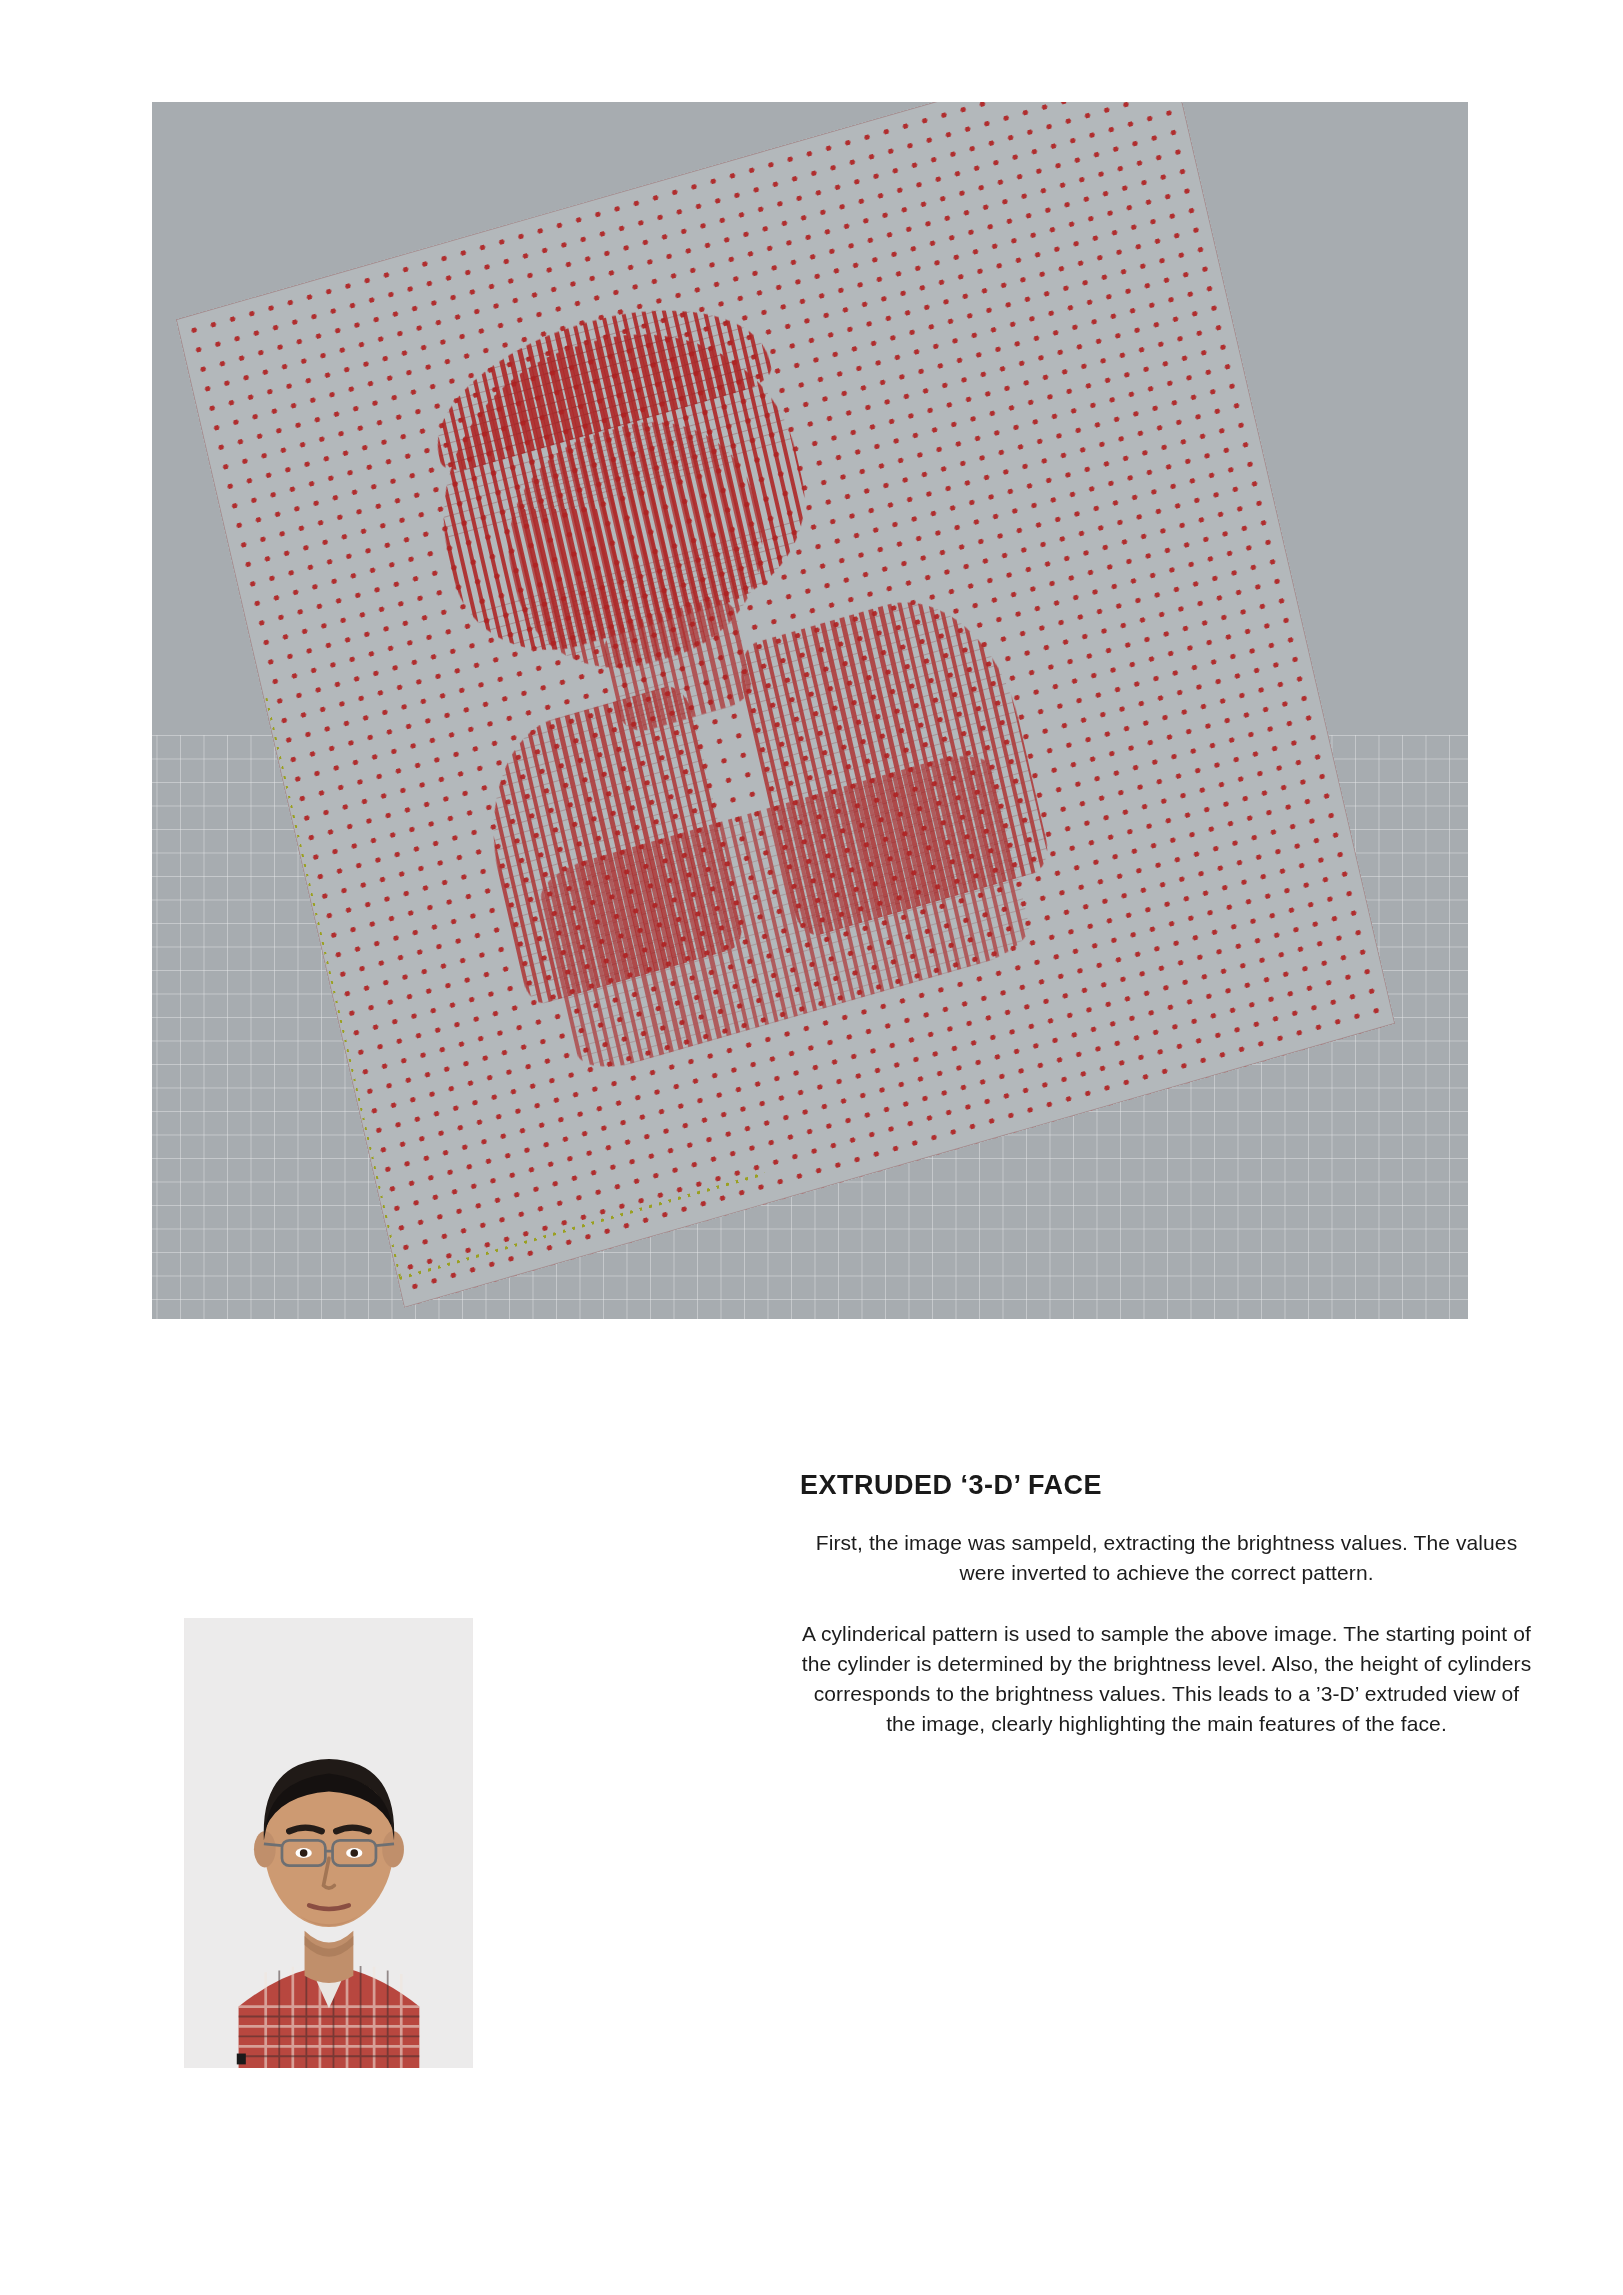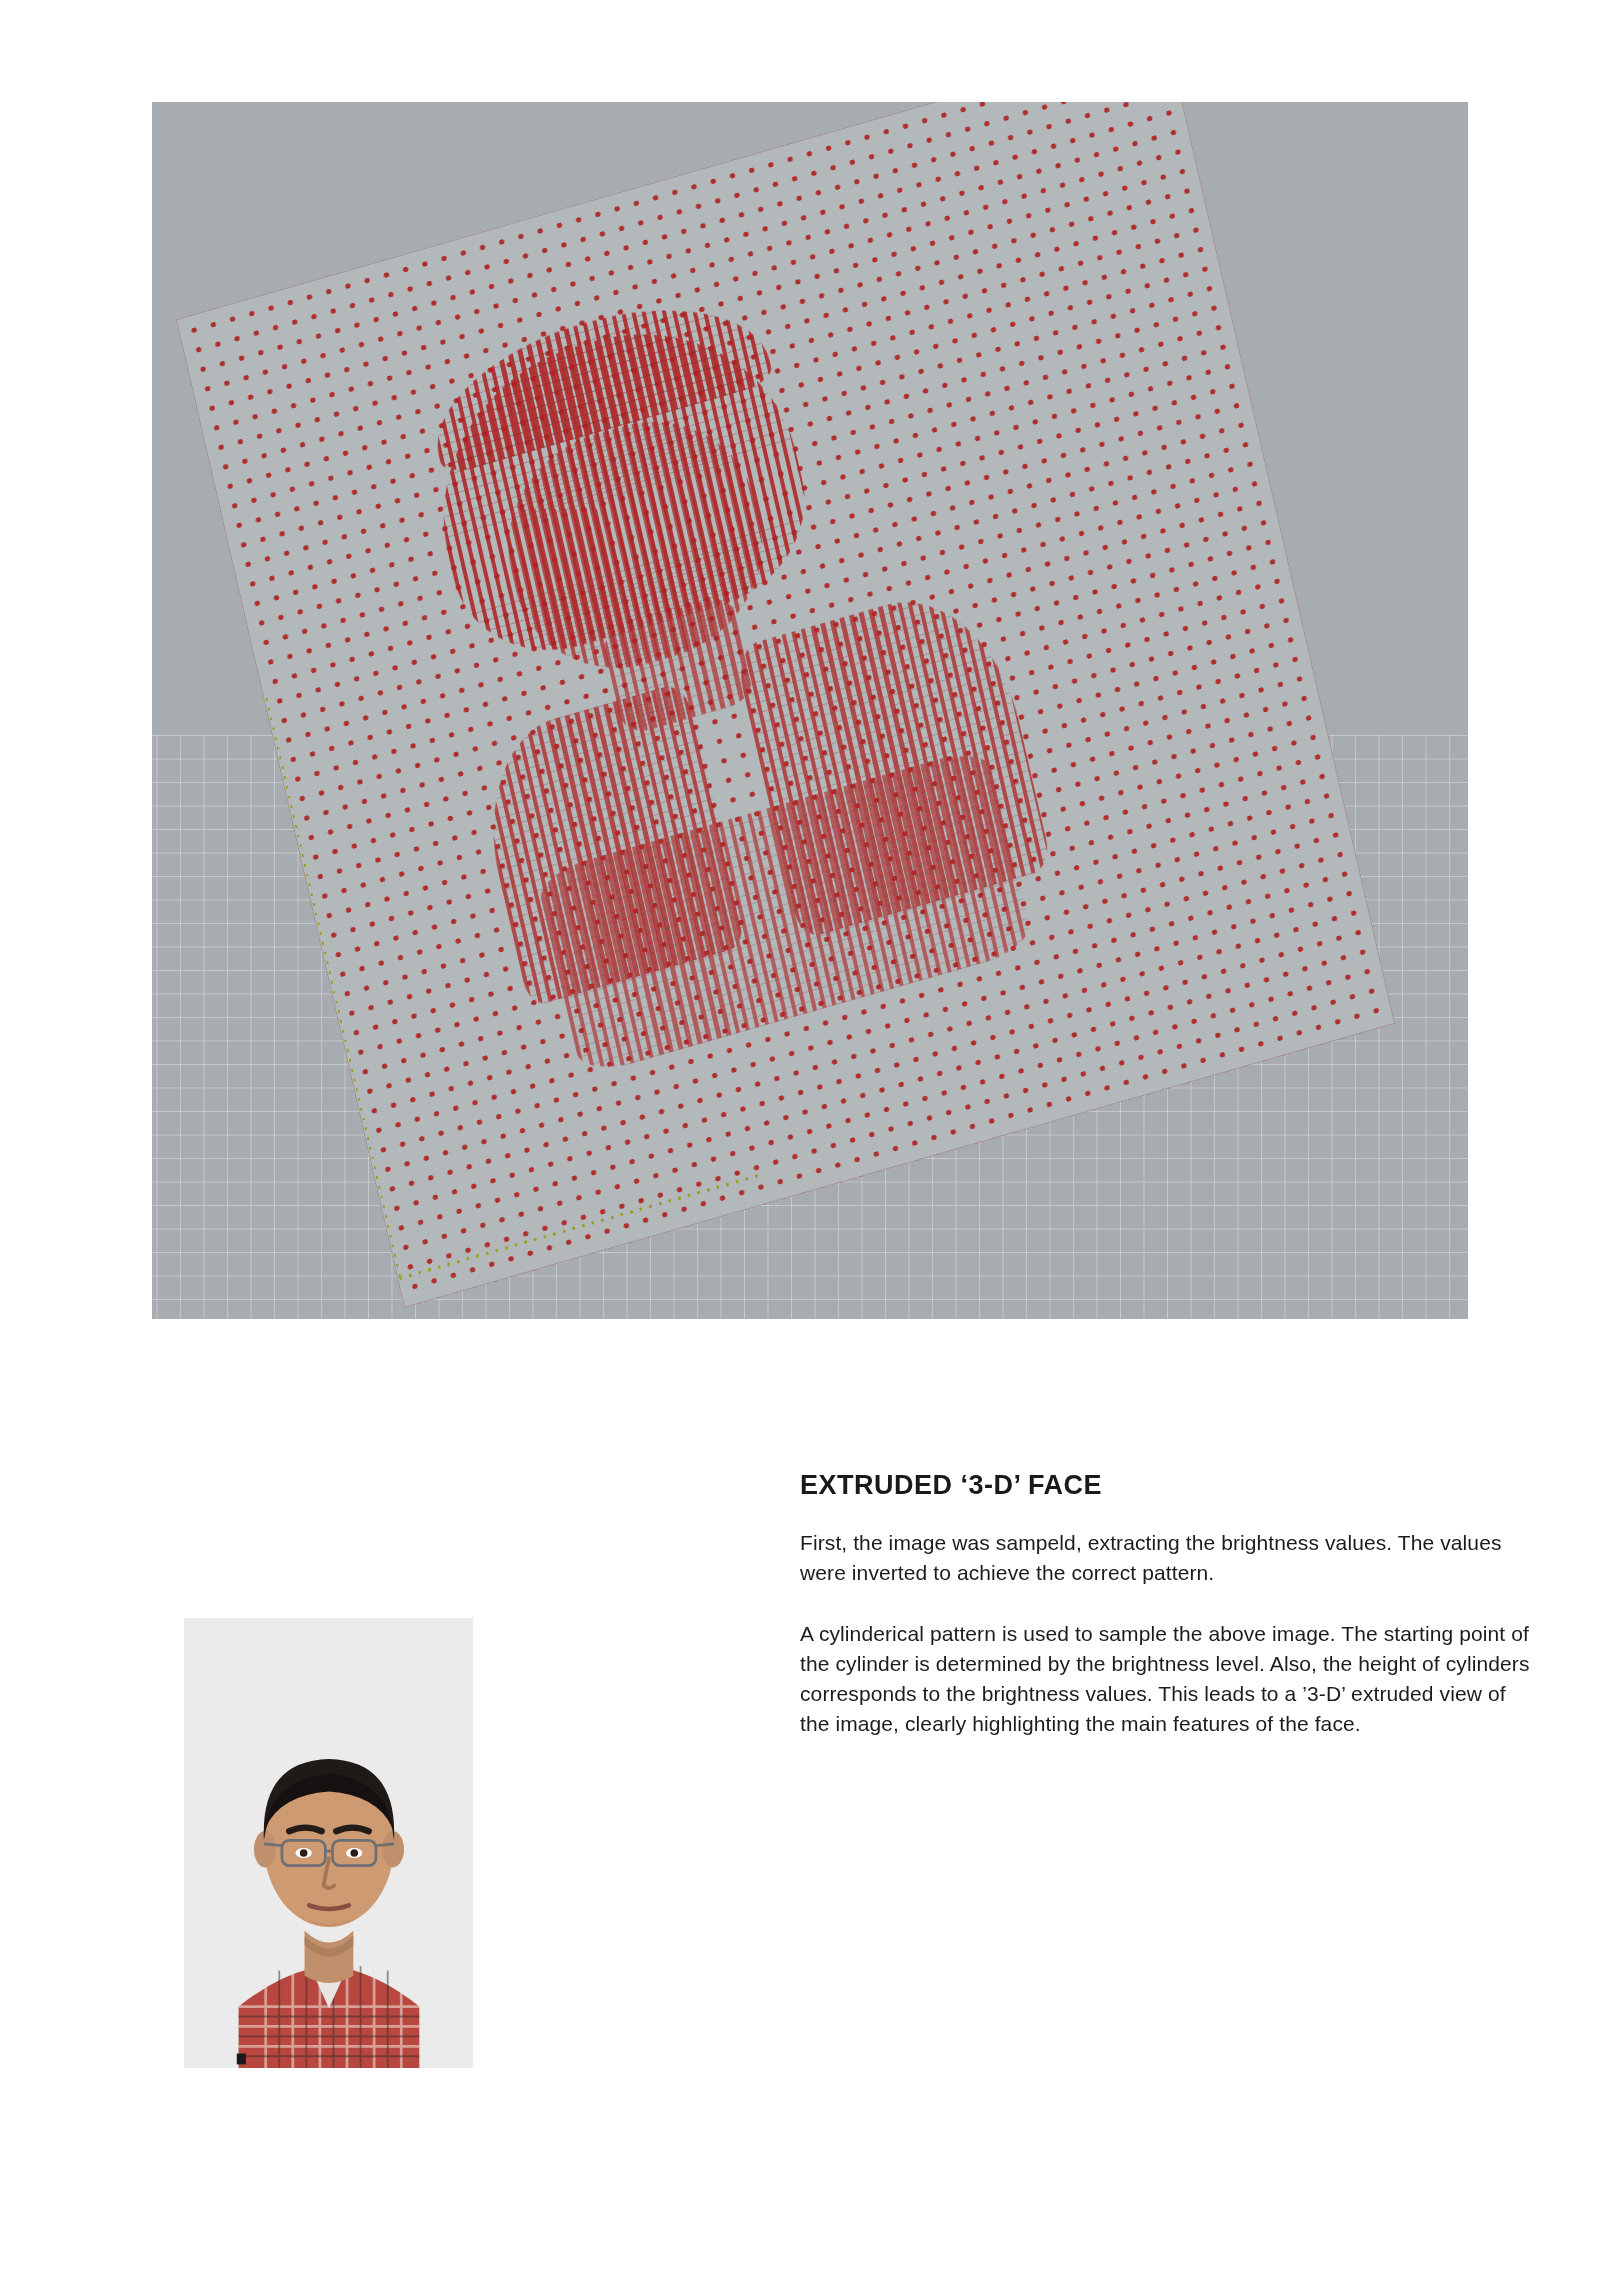--- a/index.html
+++ b/index.html
@@ -152,20 +152,21 @@
     letter-spacing: 0.5px;
     margin: 0 0 27px 0;
     color: #1a1a1a;
   }
   .para {
     font-size: 21px;
     line-height: 30px;
     margin: 0 0 31px 0;
     color: #1c1c1c;
     letter-spacing: 0.1px;
+    text-align: center;
   }
   .para:last-child { margin-bottom: 4px; }
 </style>
 </head>
 <body>
 
 <div class="hero">
   <div class="ground"></div>
   <div class="plate-wrap">
     <div class="plate">

